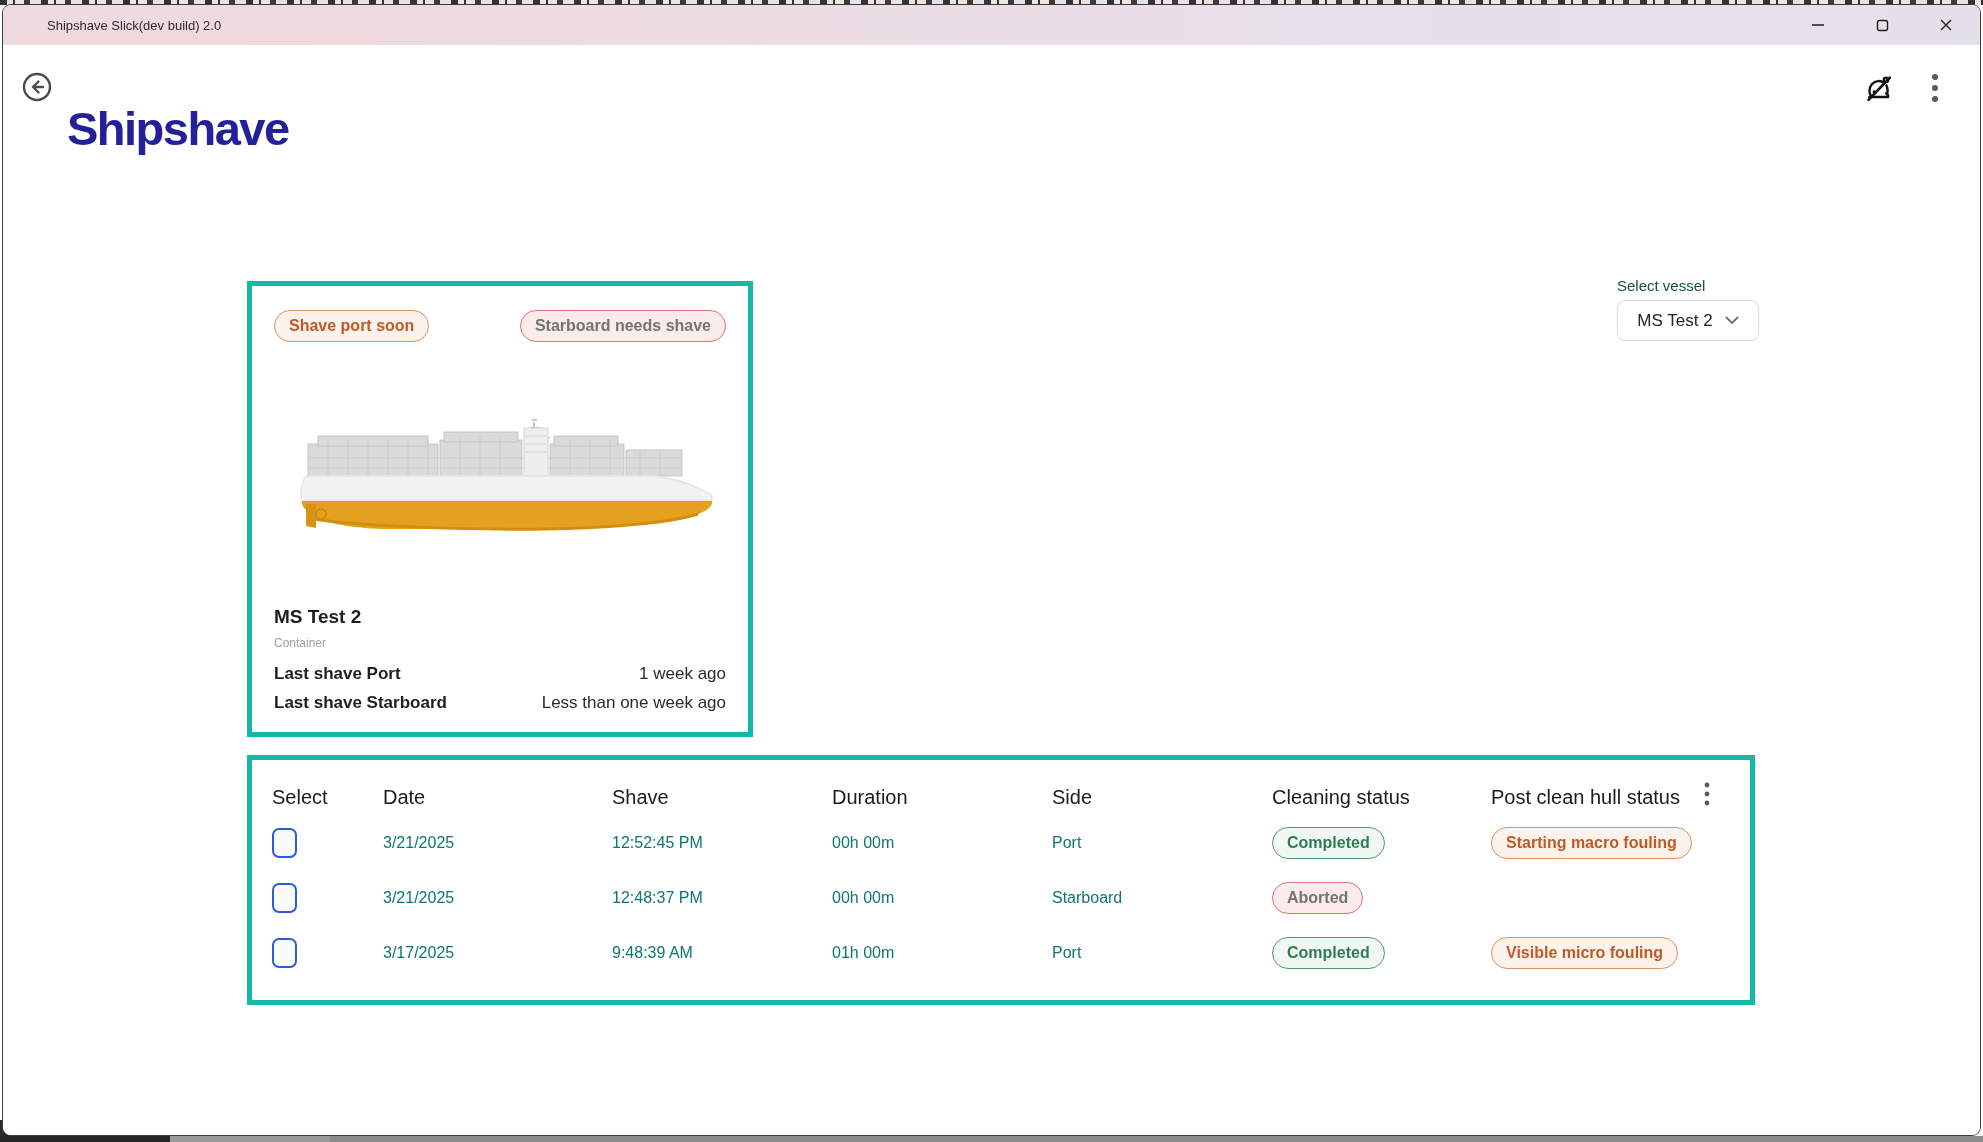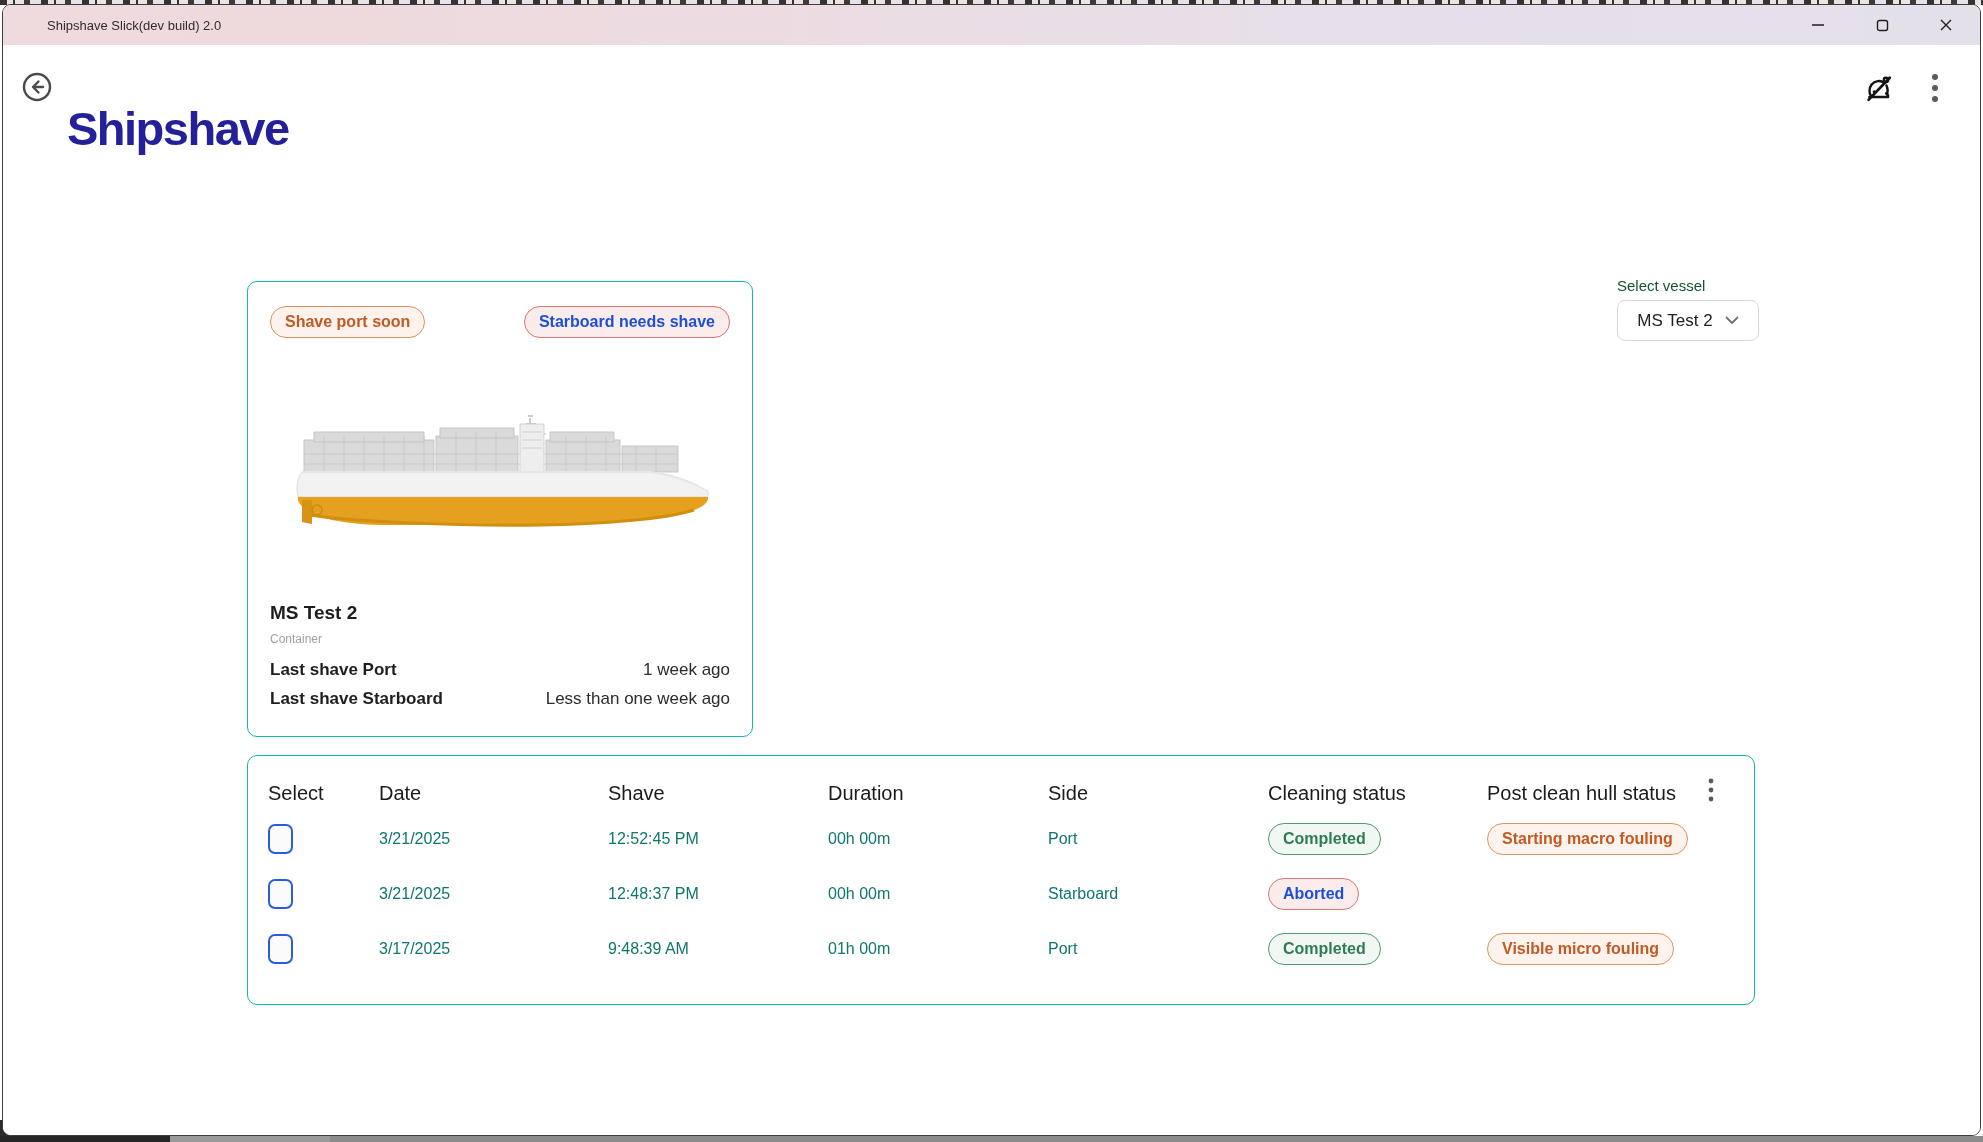--- a/index.html
+++ b/index.html
@@ -33,27 +33,27 @@
   .content { position:relative; width:100%; height:calc(100% - 40px); background:#ffffff; }
 
   
   .back-btn { position:absolute; left:18px; top:26px; width:32px; height:32px; background:transparent; border:none; cursor:pointer; }
   .logo { position:absolute; left:64px; top:8px; font-size:47px; font-weight:bold; letter-spacing:-1.5px; }
   .hdr-icon-btn { position:absolute; top:26px; width:34px; height:34px; background:transparent; border:none; cursor:pointer; display:flex; align-items:center; justify-content:center; }
   .hdr-bell { right:84px; }
   .hdr-kebab { right:28px; }
 
   
-  .card { position:absolute; background:#ffffff; border:1px solid #14b8a6; border-radius:10px;
+  .card { position:absolute; background:#ffffff; border:5px solid #14b8a6; border-radius:0;
     box-shadow:0 1px 3px rgba(0,0,0,0.05); }
   .vessel-card { left:244px; top:236px; width:506px; height:456px; padding:24px 22px; }
 
   .badge { display:inline-block; border-radius:17px; padding:5px 14px; font-size:16px; font-weight:600; line-height:20px; white-space:nowrap; }
   .badge.warning { color:#c05a26; background:#fdf3ec; border:1.5px solid #d99463; }
-  .badge.danger  { color:#1d4ed8; background:#fbecec; border:1.5px solid #dd7472; }
+  .badge.danger  { color:#737373; background:#fbecec; border:1.5px solid #dd7472; }
   .badge.success { color:#2e7d52; background:#f1f8f3; border:1.5px solid #53996f; }
 
   .vessel-badges { display:flex; justify-content:space-between; }
   .ship-wrap { position:absolute; left:36px; top:132px; width:434px; height:120px; }
 
   .vessel-name { position:absolute; left:22px; top:320px; font-size:19px; font-weight:600; color:#1d1d1d; }
   .vessel-type { position:absolute; left:22px; top:350px; font-size:12px; color:#a0a0a0;text-align:right; }
   .stat-row { position:absolute; left:22px; right:22px; display:flex; justify-content:space-between; }
   .stat-row.r1 { top:378px; }
   .stat-row.r2 { top:407px; }

